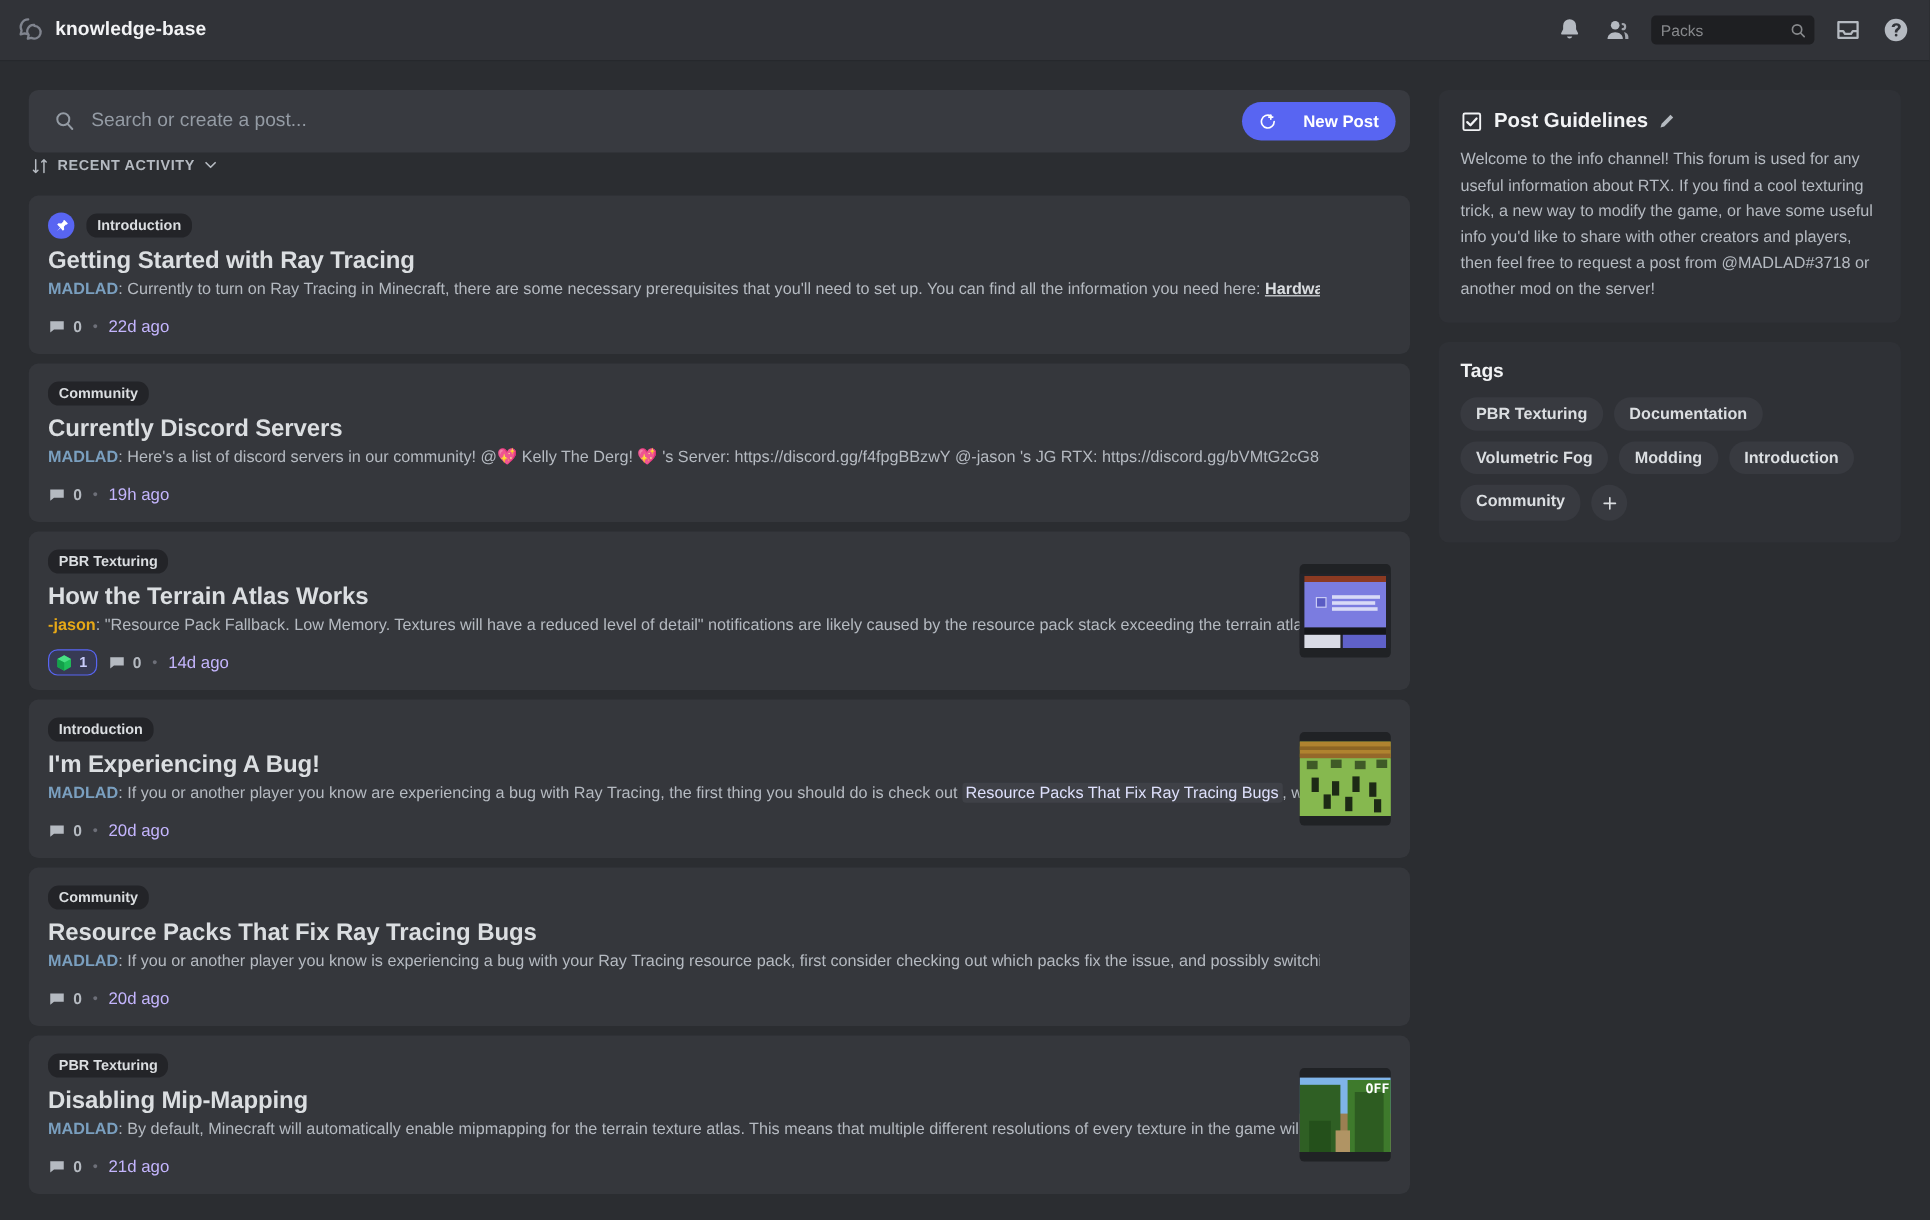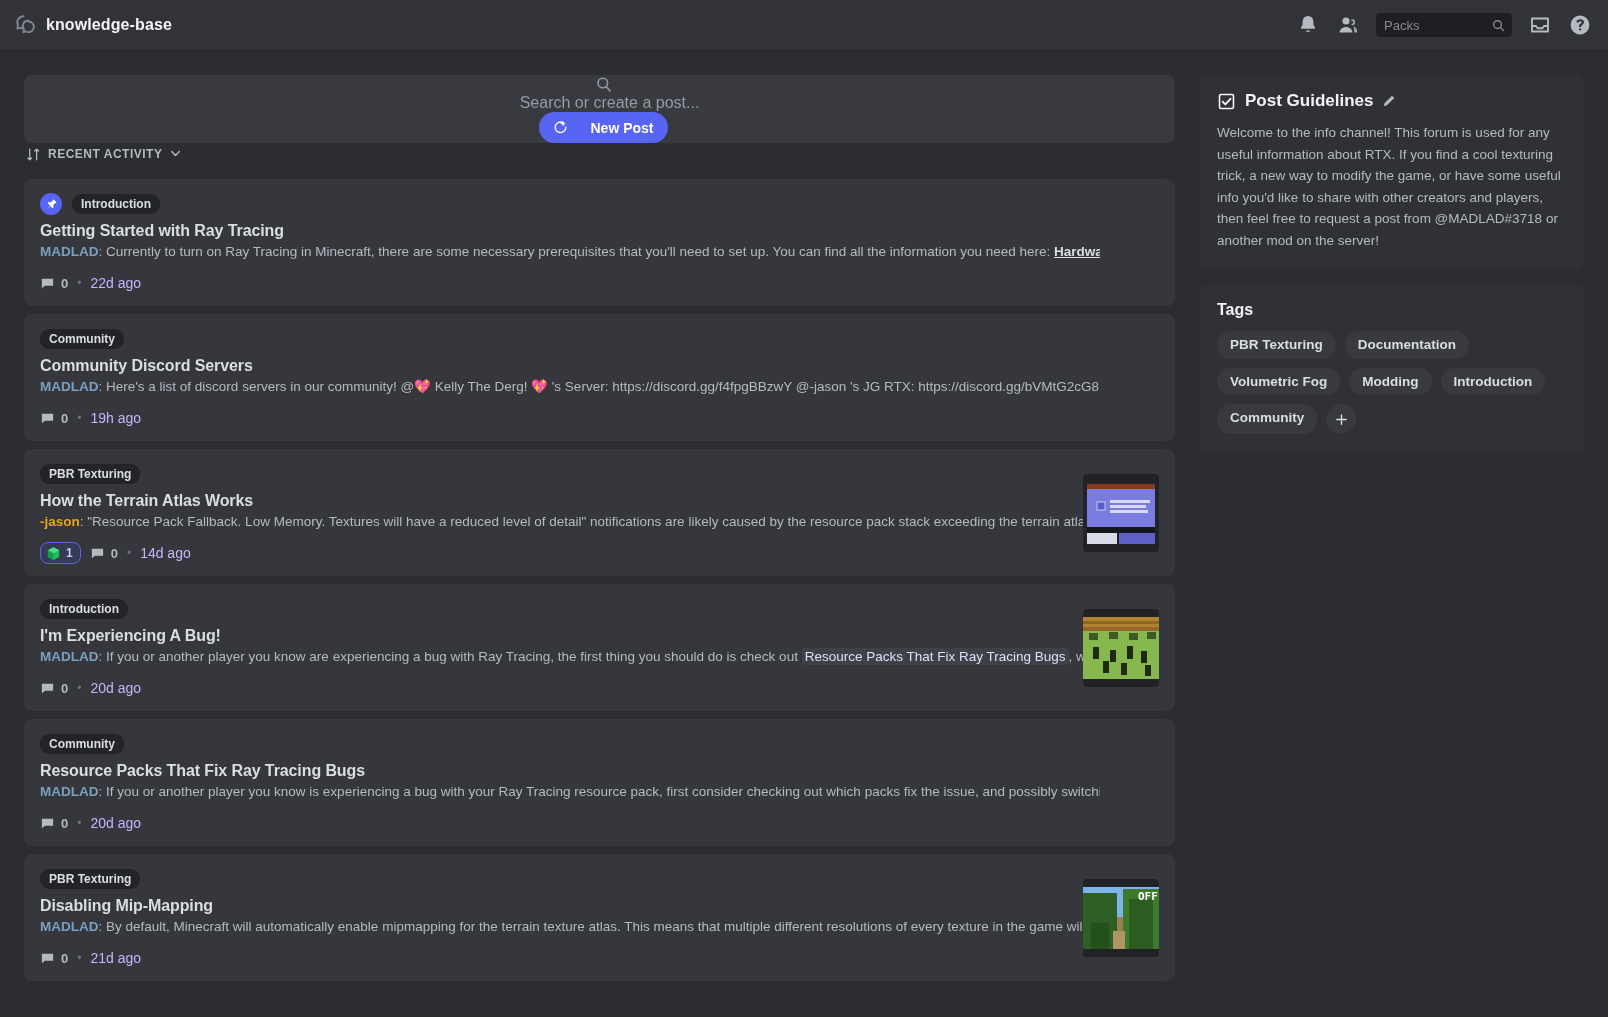--- a/index.html
+++ b/index.html
@@ -35,23 +35,22 @@
   
   .content { display:flex; height:966px; }
   .main {
     width:1199px; padding:24px 24px 0 24px;
     overflow:hidden; position:relative;
   }
   .rail { flex:1; padding:24px 0 12px 0; }
 
   
   .createbar {
-    height:68px; background:#383a40; border-radius:8px;
+    height:52px; background:#383a40; border-radius:8px;
     display:flex; align-items:center; padding:0 12px 0 20px;
-    flex-direction:column;
   }
   .createbar .mag { width:20px; height:20px; color:#949ba4; }
   .createbar .ph {
     font-size:16px; color:#949ba4; margin-left:12px; flex:1;
   }
   .newpost {
     background:#5865f2; color:#fff; border:none;
     height:32px; border-radius:16px; padding:0 14px;
     font-size:14px; font-weight:bold; font-family:inherit;
     display:flex; align-items:center; gap:22px; cursor:pointer;
@@ -82,21 +81,21 @@
     width:22px; height:22px; border-radius:50%; background:#5865f2;
     display:flex; align-items:center; justify-content:center; flex:0 0 auto;
   }
   .pin svg { width:13px; height:13px; color:#fff; }
   .tag {
     background:#232428; color:#dbdee1;
     font-size:12px; font-weight:bold;
     border-radius:9px; padding:4px 9px; line-height:1;
   }
   .ptitle {
-    font-size:16px; font-weight:bold; color:#dbdee1;
+    font-size:20px; font-weight:bold; color:#dbdee1;
     margin:7px 0 3px 0; letter-spacing:-.1px;
   }
   .preview {
     font-size:13.5px; color:#b5bac1; line-height:18px;
     white-space:nowrap; overflow:hidden;
     max-width:1060px;
   }
   .preview.narrow { max-width:1055px; }
   .author { color:#7a9fbf; font-weight:bold; }
   .author.gold { color:#e6a817; }
@@ -244,21 +243,21 @@
         </span>
         <span class="dot">•</span>
         <span class="ago">22d ago</span>
       </div>
     </div>
 
     <div class="card">
       <div class="tagrow">
         <span class="tag">Community</span>
       </div>
-      <div class="ptitle">Community Discord Servers</div>
+      <div class="ptitle">Currently Discord Servers</div>
       <div class="preview"><span class="author">MADLAD</span><span>: Here's a list of discord servers in our community!  @💖 Kelly The Derg! 💖 's Server: https://discord.gg/f4fpgBBzwY  @-jason 's JG RTX: https://discord.gg/bVMtG2cG86  @SSAO is cool 's ...</span></div>
       <div class="metarow">
         <span class="msgcount">
           <svg viewBox="0 0 24 24" fill="currentColor">
               <path d="M3 4.5h18v11H8l-5 4z"></path>
             </svg>
           <span class="n">0</span>
         </span>
         <span class="dot">•</span>
         <span class="ago">19h ago</span>

